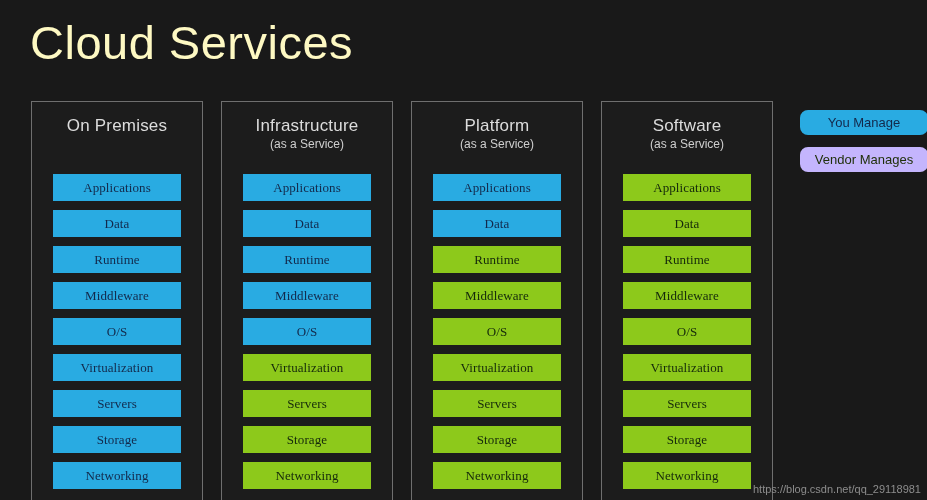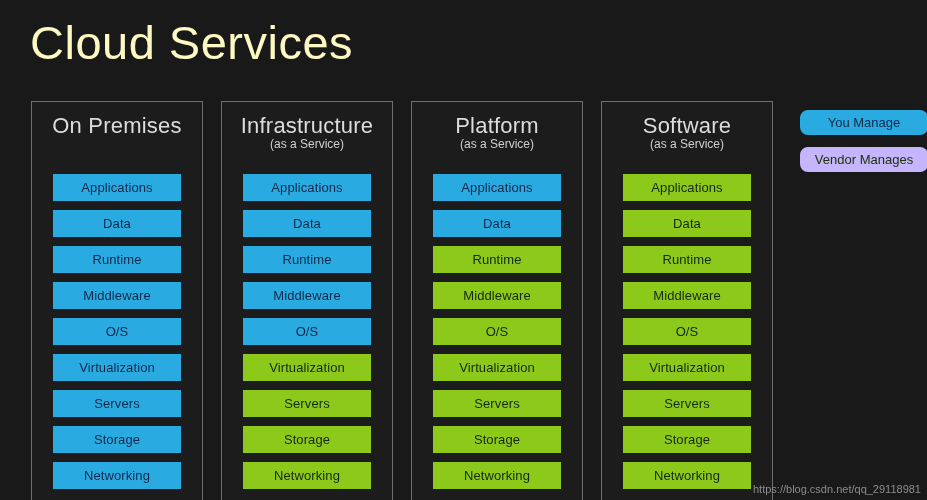--- a/index.html
+++ b/index.html
@@ -44,39 +44,40 @@
   .panel.p1 { left: 221px; }
   .panel.p2 { left: 411px; }
   .panel.p3 { left: 601px; }
 
   .panel-head {
     text-align: center;
     padding-top: 14px;
     color: #dcdcdc;
   }
   .panel-head .ttl {
-    font-size: 22px;
+    font-size: 17px;
     font-weight: 400;
     line-height: 20px;
     letter-spacing: 0.2px;
   }
   .panel-head .sub {
     font-size: 12px;
     font-weight: 400;
     line-height: 15px;
     color: #cfcfcf;
     margin-top: 1px;
   }
   .panel-head.single .ttl { line-height: 20px; }
 
   .layers {
     position: absolute;
     left: 0;
     right: 0;
     top: 72px;
+    font-family: Liberation Serif, serif;
   }
   .panel.single-line .layers { top: 72px; }
 
   .layer {
     height: 27px;
     margin: 0 21px 9px 21px;
     display: flex;
     align-items: center;
     justify-content: center;
     font-size: 13px;

